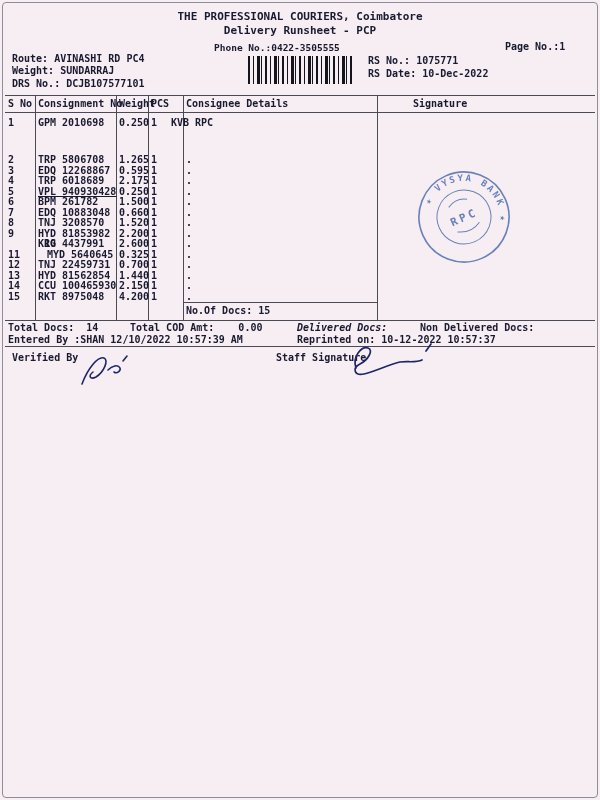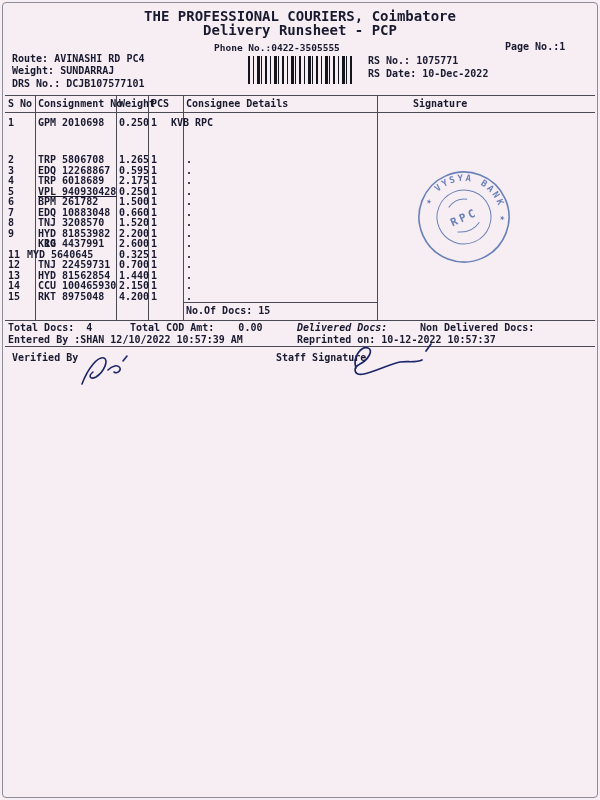--- a/index.html
+++ b/index.html
@@ -8,21 +8,21 @@
     background:#f6eef2;
     font-family:"DejaVu Sans Mono", monospace;
     font-weight:700;
     color:#191930;
     position:relative;
     overflow:hidden;
   }
   .abs { position:absolute; white-space:pre; }
   .t10 { font-size:10px; line-height:11px; }
   .t95 { font-size:9.5px; line-height:11px; }
-  .t11 { font-size:14px; line-height:13px; }
+  .t11 { font-size:11px; line-height:13px; }
   .center { left:0; right:0; text-align:center; }
   .page-border {
     position:absolute; inset:2px;
     border:1px solid #8d8d9a; border-radius:4px;
     pointer-events:none;
   }
   .hline { position:absolute; height:1px; background:#4a4a55; }
   .vline { position:absolute; width:1px; background:#4a4a55; top:95px; height:225px; }
   .barcode {
     position:absolute; left:248px; top:56px; width:104px; height:28px;
@@ -144,21 +144,21 @@
       </div>
       <div class="trow" style="top: 238px;">
         <span class="cell" style="left: 8px; margin-left: 36px;">10</span>
         <span class="cell" style="left: 38px;">KRG 4437991</span>
         <span class="cell" style="left: 119px;">2.600</span>
         <span class="cell" style="left: 151px;">1</span>
         <span class="cell" style="left: 186px;">.</span>
       </div>
       <div class="trow" style="top: 248.5px;">
         <span class="cell" style="left: 8px;">11</span>
-        <span class="cell" style="left: 27px;">MYD 5640645</span>
+        <span class="cell" style="left: 47px;">MYD 5640645</span>
         <span class="cell" style="left: 119px;">0.325</span>
         <span class="cell" style="left: 151px;">1</span>
         <span class="cell" style="left: 186px;">.</span>
       </div>
       <div class="trow" style="top: 259px;">
         <span class="cell" style="left: 8px;">12</span>
         <span class="cell" style="left: 38px;">TNJ 22459731</span>
         <span class="cell" style="left: 119px;">0.700</span>
         <span class="cell" style="left: 151px;">1</span>
         <span class="cell" style="left: 186px;">.</span>
@@ -181,21 +181,21 @@
         <span class="cell" style="left: 8px;">15</span>
         <span class="cell" style="left: 38px;">RKT 8975048</span>
         <span class="cell" style="left: 119px;">4.200</span>
         <span class="cell" style="left: 151px;">1</span>
         <span class="cell" style="left: 186px;">.</span>
       </div>
     </div>
 
   <div class="abs t10" style="left:186px; top:305px;">No.Of Docs: 15</div>
 
-  <div class="abs t10" style="left:8px;   top:322px;">Total Docs:  4</div>
+  <div class="abs t10" style="left:8px;   top:322px;">Total Docs:  14</div>
   <div class="abs t10" style="left:130px; top:322px;">Total COD Amt:    0.00</div>
   <div class="abs t10" style="left:297px; top:322px;font-style:italic;">Delivered Docs:</div>
   <div class="abs t10" style="left:420px; top:322px;">Non Delivered Docs:</div>
   <div class="abs t10" style="left:8px;   top:334px;">Entered By :SHAN 12/10/2022 10:57:39 AM</div>
   <div class="abs t10" style="left:297px; top:334px;">Reprinted on: 10-12-2022 10:57:37</div>
 
   <div class="abs t10" style="left:12px;  top:352px;">Verified By</div>
   <div class="abs t10" style="left:276px; top:352px;">Staff Signature</div>
 
   <svg class="sig" style="left:68px; top:350px;" width="80" height="48" viewBox="0 0 80 48">

